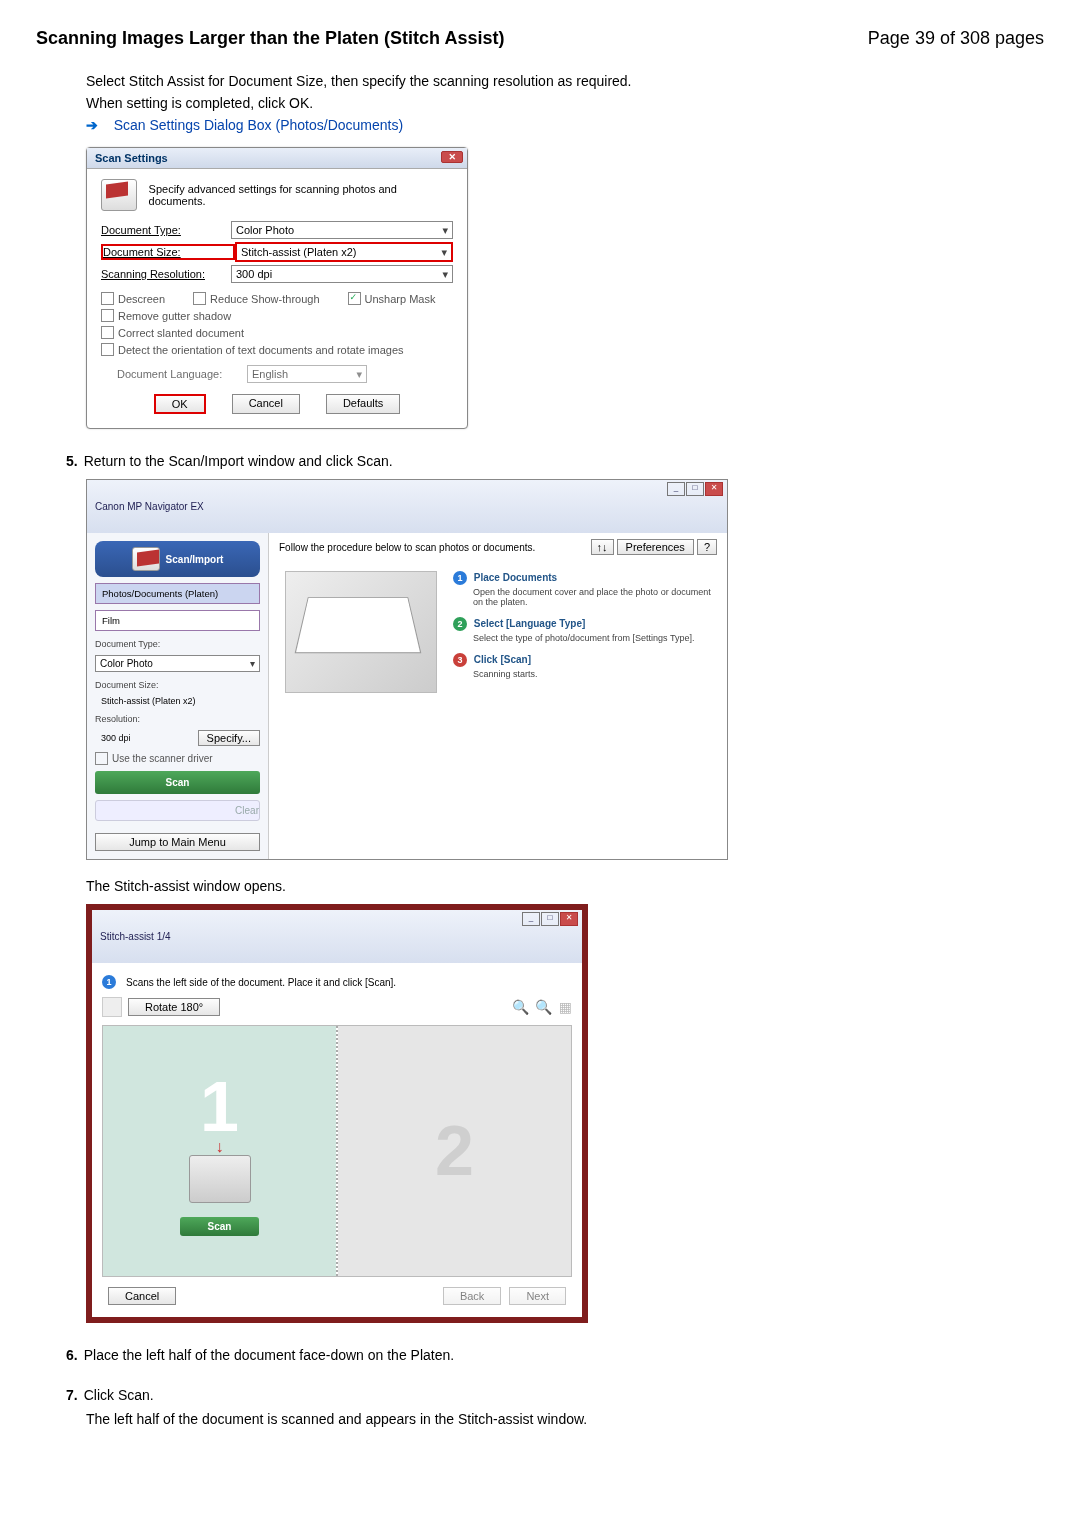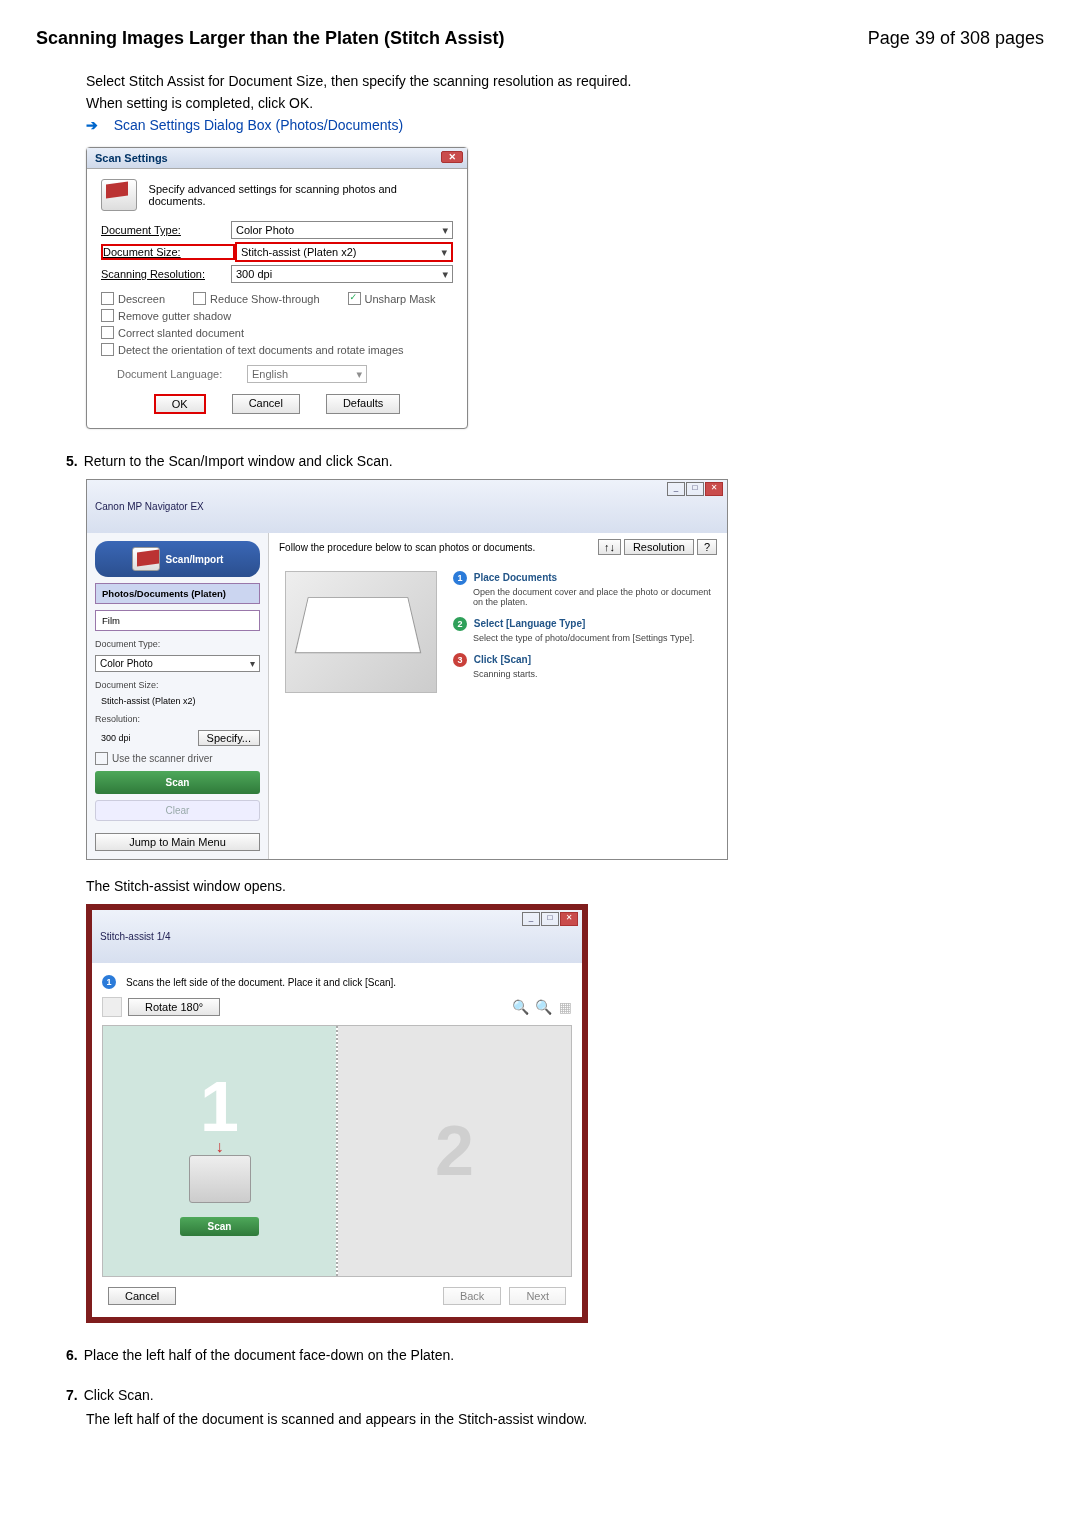--- a/index.html
+++ b/index.html
@@ -30,27 +30,27 @@
   .btn.ok { border: 2px solid #d00; }
   .step-num { color: #000; font-weight: bold; margin-right: 6px; }
   .step-line { margin: 24px 0 8px 30px; }
   .navigator { border: 1px solid #888; width: 640px; margin: 10px 0 18px 50px; font-size: 10px; background: #fff; }
   .nav-title { background: linear-gradient(#eef2fa,#d7dfef); padding: 21px 8px; color: #225; position: relative; }
   .win-btns { position: absolute; right: 4px; top: 2px; display: flex; gap: 1px; }
   .win-btn { width: 16px; height: 12px; border: 1px solid #777; font-size: 8px; text-align: center; line-height: 10px; }
   .win-btn.red { background: #c94c4c; color: #fff; border-color: #a33; }
   .nav-body { display: flex; }
   .nav-left { width: 165px; background: #f4f6fa; padding: 8px; display: flex; flex-direction: column; gap: 6px; border-right: 1px solid #ccc; }
-  .scan-import { background: linear-gradient(#3a67b6,#2b4f8f); color: #fff; padding: 6px; text-align: center; font-weight: bold; border-radius: 13px; display: flex; align-items: center; gap: 6px; justify-content: center; }
+  .scan-import { background: linear-gradient(#3a67b6,#2b4f8f); color: #fff; padding: 6px; text-align: center; font-weight: bold; border-radius: 8px; display: flex; align-items: center; gap: 6px; justify-content: center; }
   .scan-import .scanner-icon { width: 26px; height: 22px; }
   .tab { border: 1px solid #97a; padding: 4px 6px; font-size: 9.5px; background: #fff; }
-  .tab.active { background: #cbd5f0; font-weight: bold; }
+  .tab.active { background: #cbd5f0; font-weight: normal; }
   .nav-label { font-size: 9px; color: #444; margin-top: 2px; }
   .scan-btn { background: linear-gradient(#4ea85a,#2f7a3a); color: #fff; padding: 6px 0; text-align: center; border-radius: 3px; font-weight: bold; }
-  .clear-btn { background: #eef; color: #9aa; padding: 4px 0; text-align: center; border: 1px solid #ccd; border-radius: 3px; }
+  .clear-btn { background: #eef; color: #9aa; padding: 4px 0; text-align: right; border: 1px solid #ccd; border-radius: 3px; }
   .nav-right { flex: 1; padding: 6px 10px; }
   .nav-top { display: flex; justify-content: space-between; align-items: center; margin-bottom: 4px; }
   .pref-btns { display: flex; gap: 3px; }
   .toolbar { display: flex; gap: 4px; color: #aaa; font-size: 12px; align-items: center; border-bottom: 1px solid #ddd; padding: 3px 0 6px; }
   .toolbar .ti { width: 14px; height: 14px; border: 1px solid #ccc; background: #f5f5f5; }
   .guide { display: flex; gap: 16px; padding: 12px 6px; }
   .guide-img { width: 150px; height: 120px; background: linear-gradient(135deg,#eee,#ccc); border: 1px solid #bbb; position: relative; }
   .guide-img::before { content: ""; position: absolute; left: 16px; top: 14px; width: 110px; height: 70px; background: #fff; border: 1px solid #999; transform: perspective(200px) rotateX(40deg); }
   .guide-list { flex: 1; }
   .gstep { margin-bottom: 10px; }
@@ -185,21 +185,21 @@
       <div class="scan-btn">Scan</div>
       <div class="clear-btn">Clear</div>
       <div style="flex:1"></div>
       <div class="btn" style="text-align:center">Jump to Main Menu</div>
     </div>
     <div class="nav-right">
       <div class="nav-top">
         <div>Follow the procedure below to scan photos or documents.</div>
         <div class="pref-btns">
           <div class="btn" style="padding:1px 5px">↑↓</div>
-          <div class="btn" style="padding:1px 8px">Resolution</div>
+          <div class="btn" style="padding:1px 8px">Preferences</div>
           <div class="btn" style="padding:1px 6px">?</div>
         </div>
       </div>
       <div class="guide">
         <div class="guide-img"></div>
         <div class="guide-list">
           <div class="gstep">
             <span class="gnum" style="background:#2b7bd9">1</span>
             <span class="gtitle">Place Documents</span>
             <div class="gdesc">Open the document cover and place the photo or document on the platen.</div>

